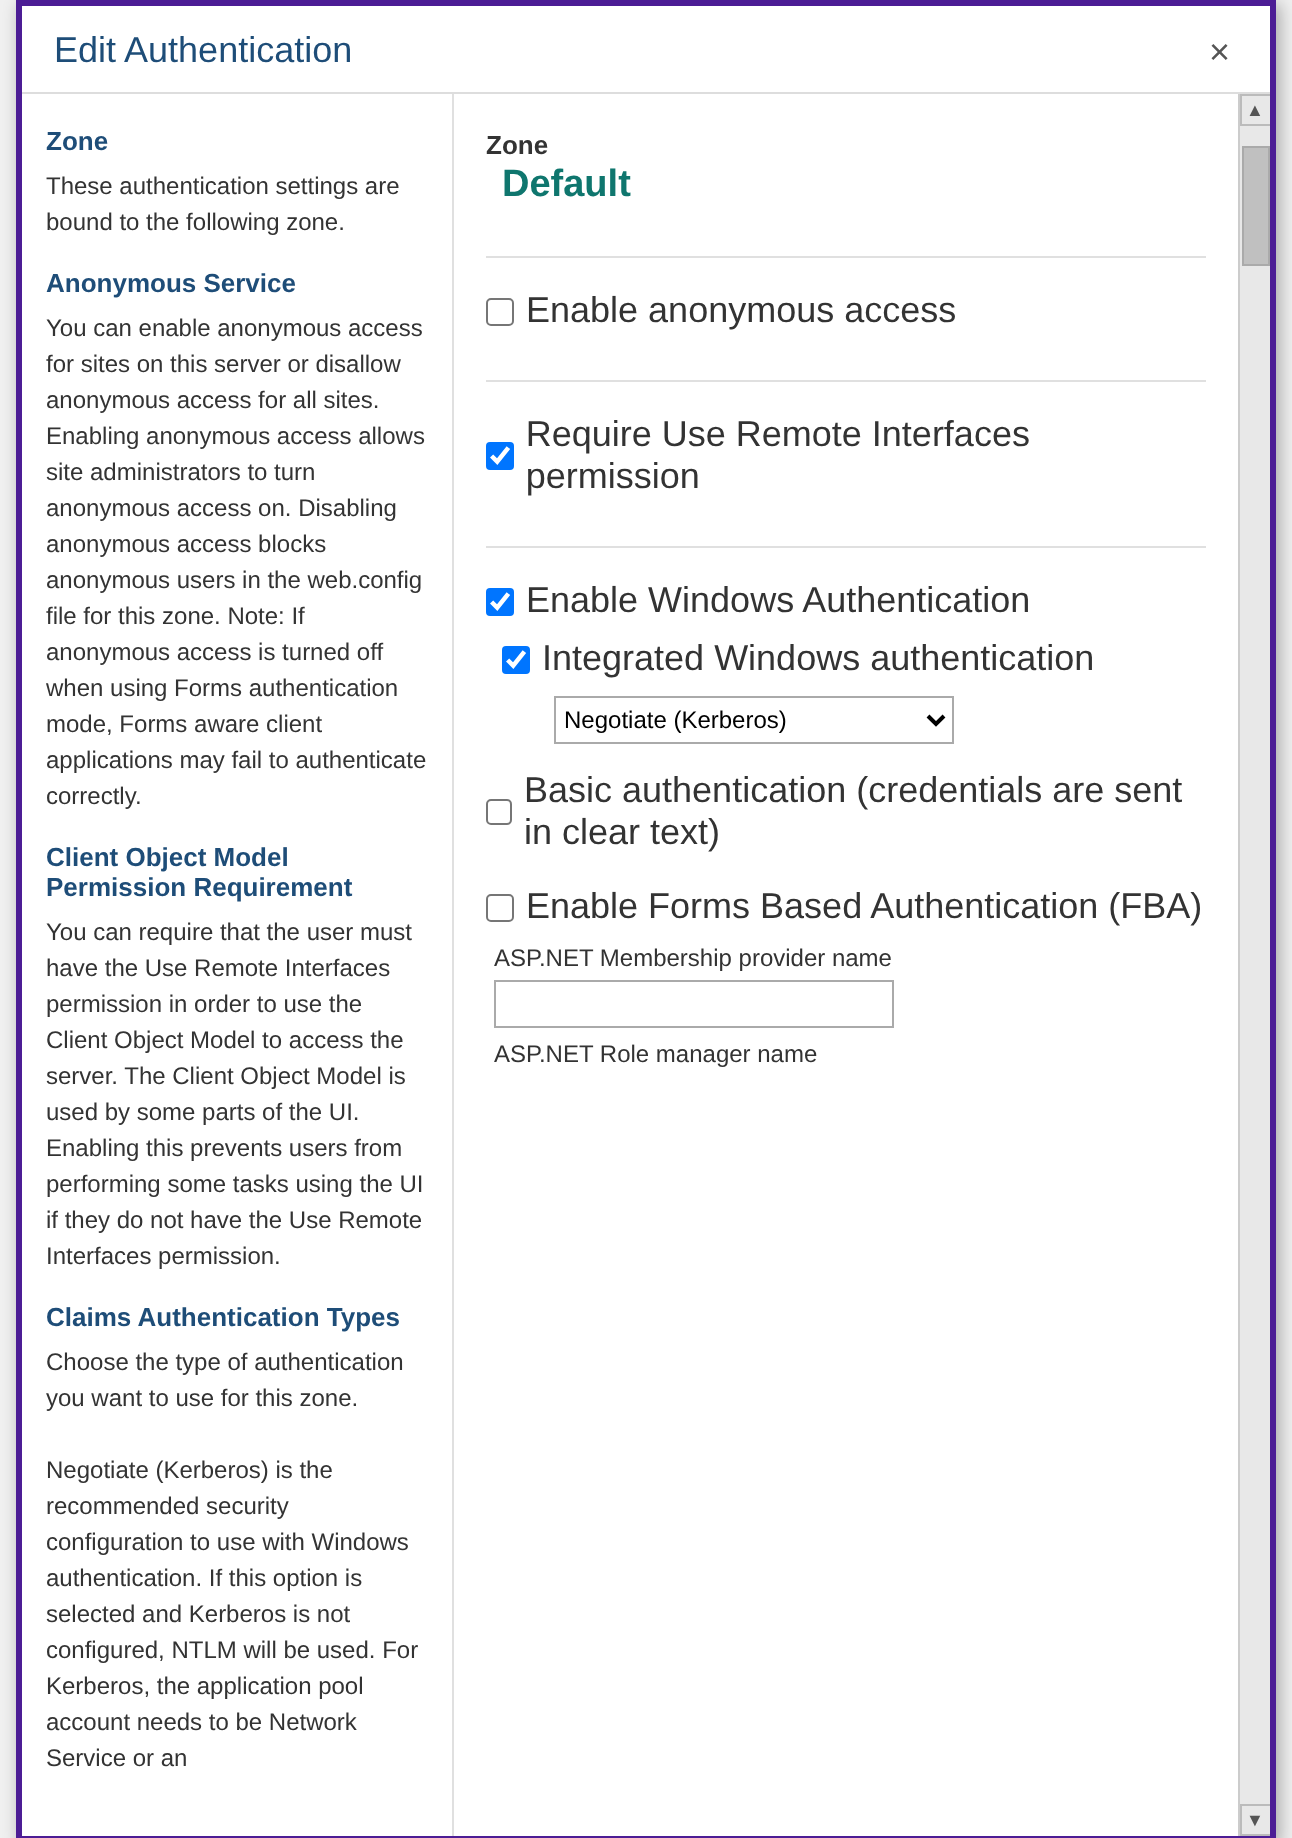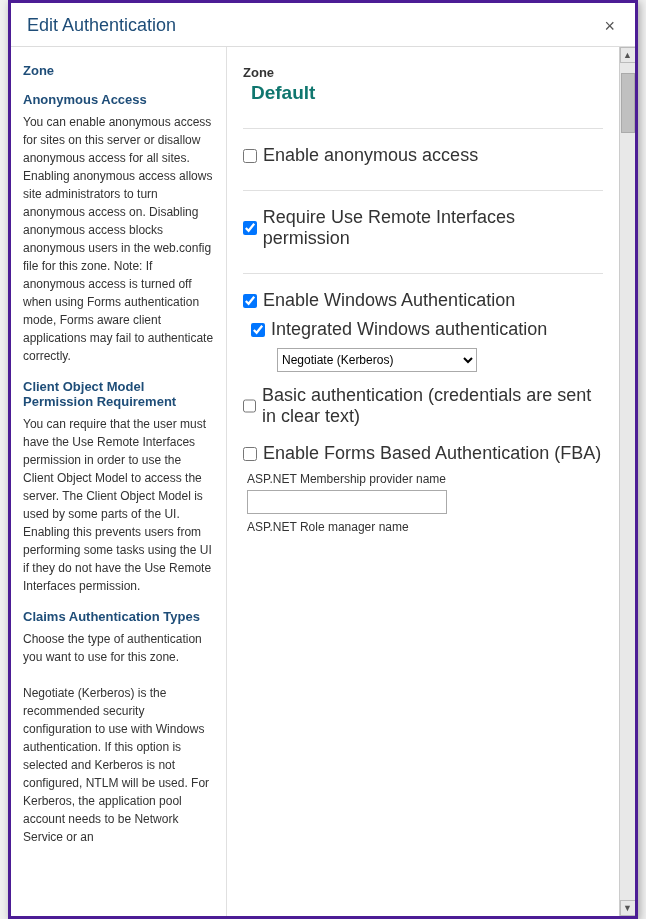--- a/index.html
+++ b/index.html
@@ -189,24 +189,25 @@
     <span class="dialog-title">Edit Authentication</span>
     <button class="close-btn">×</button>
   </div>
 
   <div class="dialog-body">
 
     <div class="left-panel">
 
       <div class="left-section-block">
         <div class="section-title">Zone</div>
+        <div class="section-text">These authentication settings are bound to the following zone.</div>
       </div>
 
       <div class="left-section-block">
-        <div class="section-title">Anonymous Access</div>
+        <div class="section-title">Anonymous Service</div>
         <div class="section-text">You can enable anonymous access for sites on this server or disallow anonymous access for all sites. Enabling anonymous access allows site administrators to turn anonymous access on. Disabling anonymous access blocks anonymous users in the web.config file for this zone. Note: If anonymous access is turned off when using Forms authentication mode, Forms aware client applications may fail to authenticate correctly.</div>
       </div>
 
       <div class="left-section-block">
         <div class="section-title">Client Object Model Permission Requirement</div>
         <div class="section-text">You can require that the user must have the Use Remote Interfaces permission in order to use the Client Object Model to access the server. The Client Object Model is used by some parts of the UI. Enabling this prevents users from performing some tasks using the UI if they do not have the Use Remote Interfaces permission.</div>
       </div>
 
       <div class="left-section-block">
         <div class="section-title">Claims Authentication Types</div>

